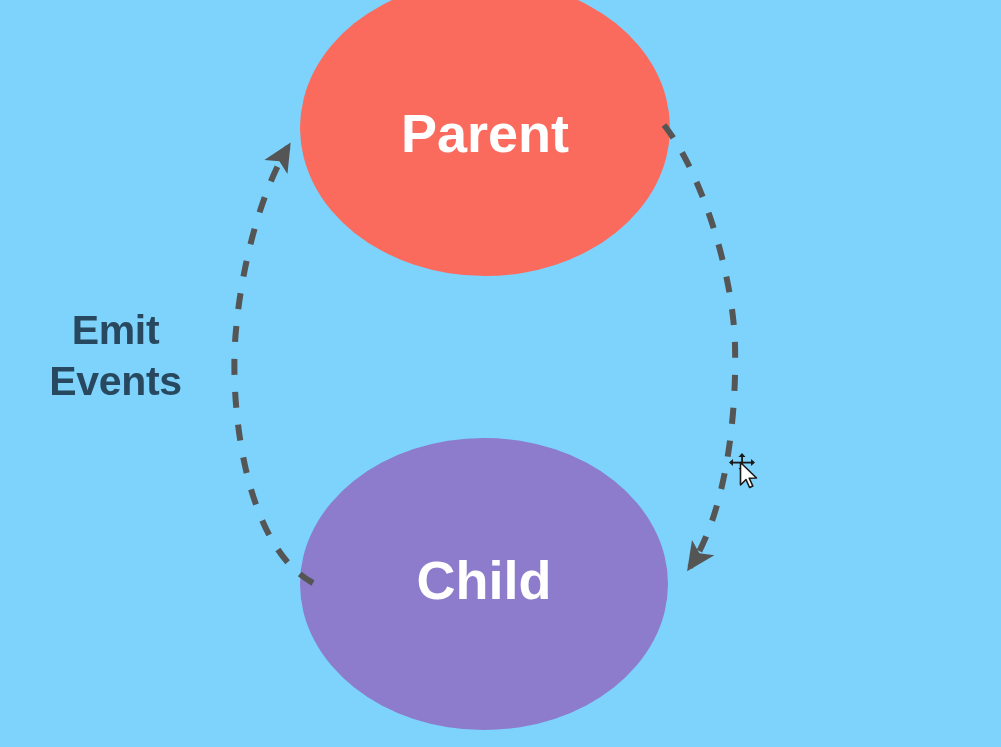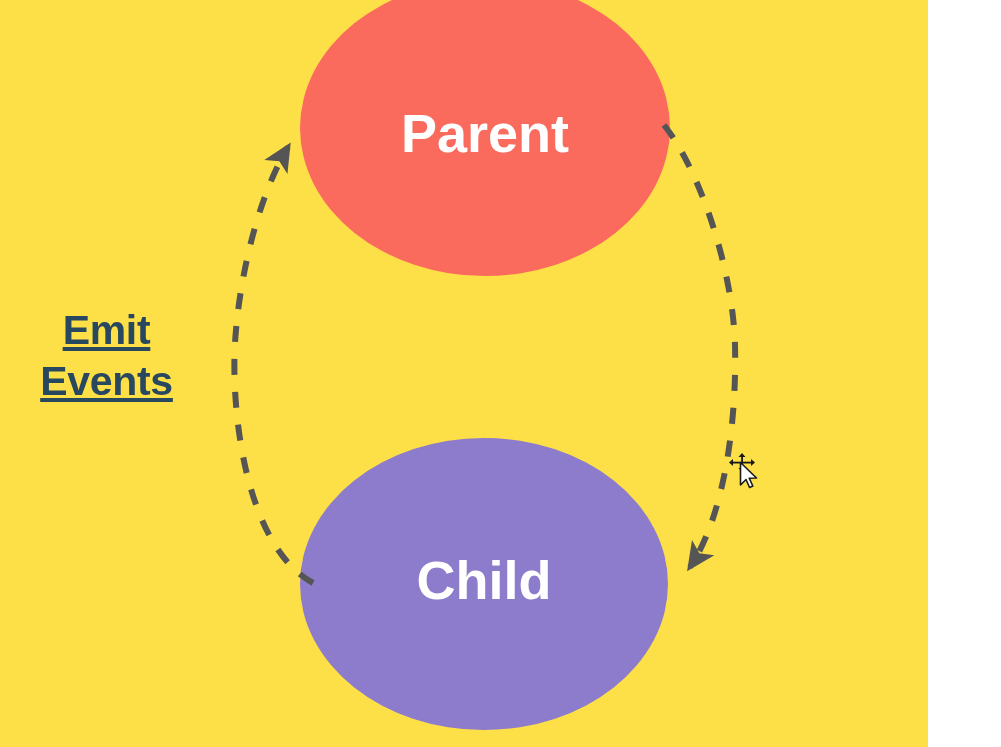--- a/index.html
+++ b/index.html
@@ -8,23 +8,23 @@
     background: #ffffff;
   }
   body {
     width: 1001px;
     height: 747px;
     overflow: hidden;
     font-family: "Liberation Sans", sans-serif;
   }
   #canvas {
     position: relative;
-    width: 928px;
+    width: 1001px;
     height: 747px;
-    background: #fde047;
+    background: #7dd3fc;
   }
   #diagram-svg {
     position: absolute;
     left: 0;
     top: 0;
     width: 1001px;
     height: 747px;
   }
   .node-label {
     font-family: "Liberation Sans", sans-serif;
@@ -38,24 +38,23 @@
     font-family: "Liberation Sans", sans-serif;
     font-weight: bold;
     font-size: 41px;
     line-height: 1.24;
     color: #28485f;
     text-align: center;
     white-space: pre-line;
     letter-spacing: -0.3px;
   }
   #label-emit-events {
-    left: 4px;
+    left: 13px;
     top: 305px;
     width: 205px;
-    text-decoration: underline;
   }
   #label-pass-props {
     left: 795px;
     top: 305px;
     width: 200px;
   }
   #cursor {
     position: absolute;
     left: 729px;
     top: 453px;

